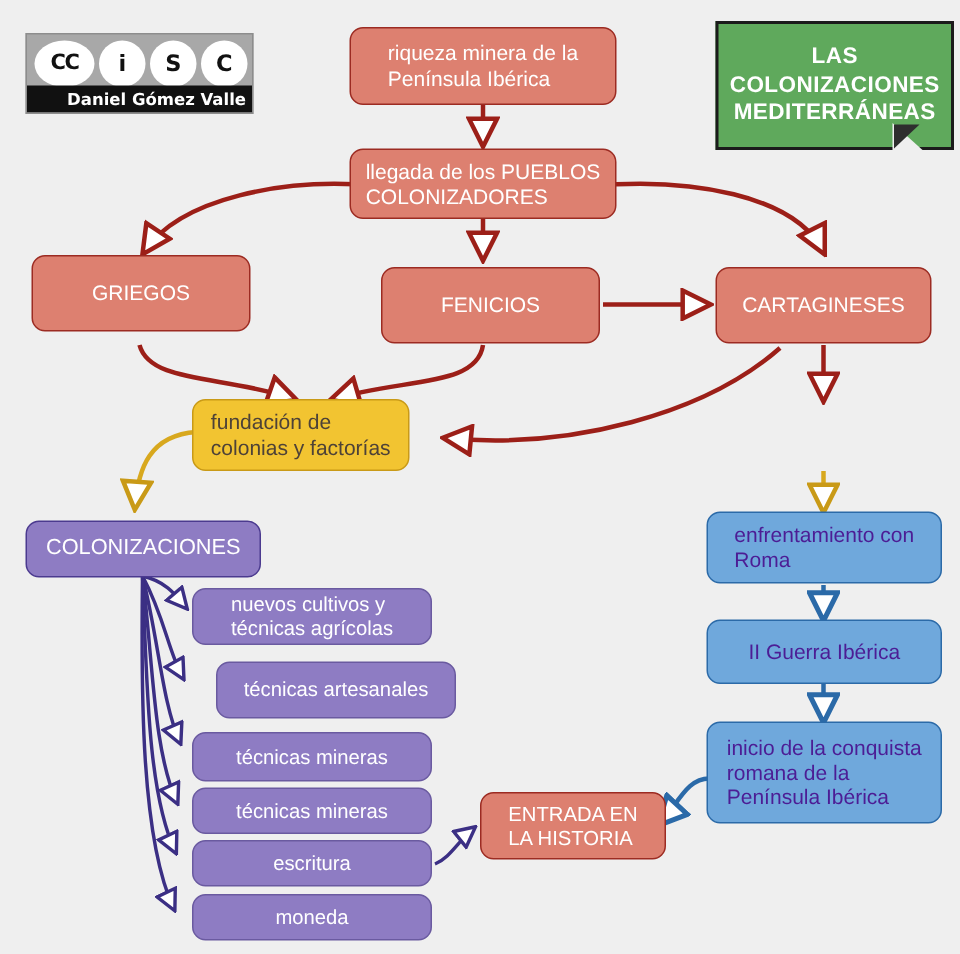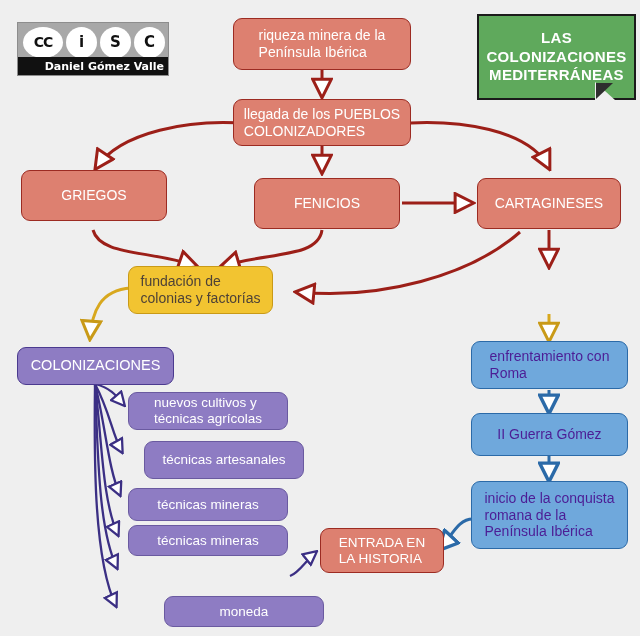--- a/index.html
+++ b/index.html
@@ -220,26 +220,27 @@
 
 
   <div class="node n-purple-head" style="left:17px; top:347px; width:157px; height:38px; font-size:14.5px;">COLONIZACIONES</div>
 
   <div class="node n-coral" style="left:320px; top:528px; width:124px; height:45px; font-size:13.5px;">ENTRADA EN
 LA HISTORIA</div>
 
   <div class="node n-blue" style="left:471px; top:341px; width:157px; height:48px; font-size:14px;">enfrentamiento con
 Roma</div>
 
-  <div class="node n-blue" style="left:471px; top:413px; width:157px; height:43px; font-size:14px;">II Guerra Gómez</div>
+  <div class="node n-blue" style="left:471px; top:413px; width:157px; height:43px; font-size:14px;">II Guerra Ibérica</div>
 
   <div class="node n-blue" style="left:471px; top:481px; width:157px; height:68px; font-size:14px;">inicio de la conquista
 romana de la
 Península Ibérica</div>
 
   <div class="node n-purple" style="left:128px; top:392px; width:160px; height:38px; font-size:13.5px;">nuevos cultivos y
 técnicas agrícolas</div>
   <div class="node n-purple" style="left:144px; top:441px; width:160px; height:38px; font-size:13.5px;">técnicas artesanales</div>
   <div class="node n-purple" style="left:128px; top:488px; width:160px; height:33px; font-size:13.5px;">técnicas mineras</div>
   <div class="node n-purple" style="left:128px; top:525px; width:160px; height:31px; font-size:13.5px;">técnicas mineras</div>
-  <div class="node n-purple" style="left:128px; top:596px; width:160px; height:31px; font-size:13.5px;margin-left:36px;">moneda</div>
+  <div class="node n-purple" style="left:128px; top:560px; width:160px; height:31px; font-size:13.5px;">escritura</div>
+  <div class="node n-purple" style="left:128px; top:596px; width:160px; height:31px; font-size:13.5px;">moneda</div>
 
 </div>
 
 </body></html>

